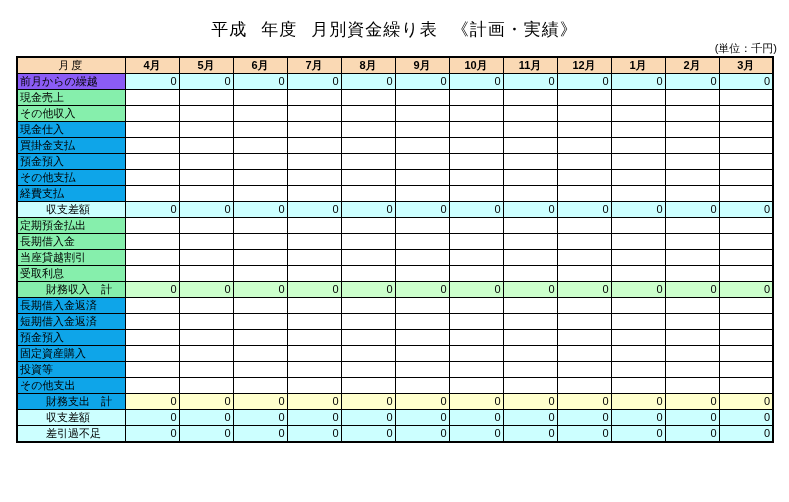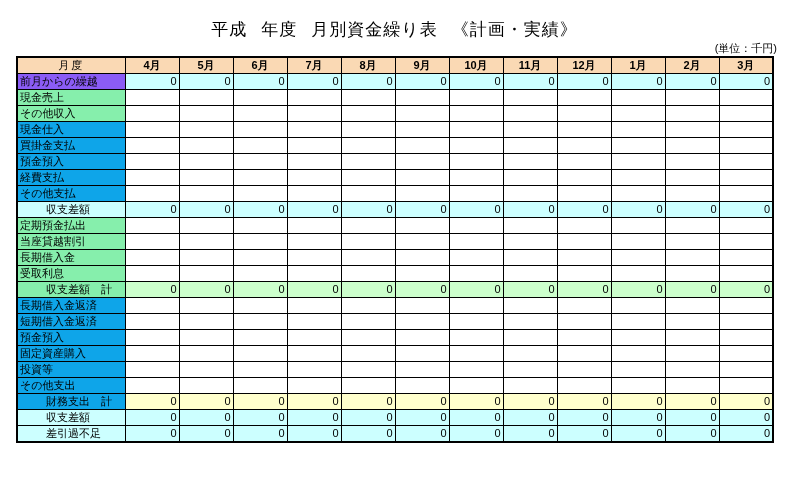--- a/index.html
+++ b/index.html
@@ -210,50 +210,50 @@
             <td class="val blank"></td>
             <td class="val blank"></td>
             <td class="val blank"></td>
             <td class="val blank"></td>
             <td class="val blank"></td>
             <td class="val blank"></td>
             <td class="val blank"></td>
             <td class="val blank"></td>
           </tr>
           <tr>
+            <td class="rowlabel yellow"><span>その他支払</span></td>
+            <td class="val blank"></td>
+            <td class="val blank"></td>
+            <td class="val blank"></td>
+            <td class="val blank"></td>
+            <td class="val blank"></td>
+            <td class="val blank"></td>
+            <td class="val blank"></td>
+            <td class="val blank"></td>
+            <td class="val blank"></td>
+            <td class="val blank"></td>
+            <td class="val blank"></td>
+            <td class="val blank"></td>
+          </tr>
+          <tr>
             <td class="rowlabel yellow"><span>経費支払</span></td>
             <td class="val blank"></td>
             <td class="val blank"></td>
             <td class="val blank"></td>
             <td class="val blank"></td>
             <td class="val blank"></td>
             <td class="val blank"></td>
             <td class="val blank"></td>
             <td class="val blank"></td>
             <td class="val blank"></td>
             <td class="val blank"></td>
             <td class="val blank"></td>
             <td class="val blank"></td>
           </tr>
           <tr>
-            <td class="rowlabel yellow"><span>その他支払</span></td>
-            <td class="val blank"></td>
-            <td class="val blank"></td>
-            <td class="val blank"></td>
-            <td class="val blank"></td>
-            <td class="val blank"></td>
-            <td class="val blank"></td>
-            <td class="val blank"></td>
-            <td class="val blank"></td>
-            <td class="val blank"></td>
-            <td class="val blank"></td>
-            <td class="val blank"></td>
-            <td class="val blank"></td>
-          </tr>
-          <tr>
             <td class="rowlabel cyan"><span class="ind"></span><span>収支差額</span></td>
             <td class="val cyan">0</td>
             <td class="val cyan">0</td>
             <td class="val cyan">0</td>
             <td class="val cyan">0</td>
             <td class="val cyan">0</td>
             <td class="val cyan">0</td>
             <td class="val cyan">0</td>
             <td class="val cyan">0</td>
             <td class="val cyan">0</td>
@@ -270,66 +270,66 @@
             <td class="val blank"></td>
             <td class="val blank"></td>
             <td class="val blank"></td>
             <td class="val blank"></td>
             <td class="val blank"></td>
             <td class="val blank"></td>
             <td class="val blank"></td>
             <td class="val blank"></td>
           </tr>
           <tr>
+            <td class="rowlabel green"><span>長期借入金</span></td>
+            <td class="val blank"></td>
+            <td class="val blank"></td>
+            <td class="val blank"></td>
+            <td class="val blank"></td>
+            <td class="val blank"></td>
+            <td class="val blank"></td>
+            <td class="val blank"></td>
+            <td class="val blank"></td>
+            <td class="val blank"></td>
+            <td class="val blank"></td>
+            <td class="val blank"></td>
+            <td class="val blank"></td>
+          </tr>
+          <tr>
             <td class="rowlabel green"><span>当座貸越割引</span></td>
             <td class="val blank"></td>
             <td class="val blank"></td>
             <td class="val blank"></td>
             <td class="val blank"></td>
             <td class="val blank"></td>
             <td class="val blank"></td>
             <td class="val blank"></td>
             <td class="val blank"></td>
             <td class="val blank"></td>
             <td class="val blank"></td>
             <td class="val blank"></td>
             <td class="val blank"></td>
           </tr>
           <tr>
-            <td class="rowlabel green"><span>長期借入金</span></td>
-            <td class="val blank"></td>
-            <td class="val blank"></td>
-            <td class="val blank"></td>
-            <td class="val blank"></td>
-            <td class="val blank"></td>
-            <td class="val blank"></td>
-            <td class="val blank"></td>
-            <td class="val blank"></td>
-            <td class="val blank"></td>
-            <td class="val blank"></td>
-            <td class="val blank"></td>
-            <td class="val blank"></td>
-          </tr>
-          <tr>
             <td class="rowlabel green"><span>受取利息</span></td>
             <td class="val blank"></td>
             <td class="val blank"></td>
             <td class="val blank"></td>
             <td class="val blank"></td>
             <td class="val blank"></td>
             <td class="val blank"></td>
             <td class="val blank"></td>
             <td class="val blank"></td>
             <td class="val blank"></td>
             <td class="val blank"></td>
             <td class="val blank"></td>
             <td class="val blank"></td>
           </tr>
           <tr>
-            <td class="rowlabel green"><span class="ind"></span><span>収支差額　計</span></td>
+            <td class="rowlabel green"><span class="ind"></span><span>財務収入　計</span></td>
             <td class="val green">0</td>
             <td class="val green">0</td>
             <td class="val green">0</td>
             <td class="val green">0</td>
             <td class="val green">0</td>
             <td class="val green">0</td>
             <td class="val green">0</td>
             <td class="val green">0</td>
             <td class="val green">0</td>
             <td class="val green">0</td>

